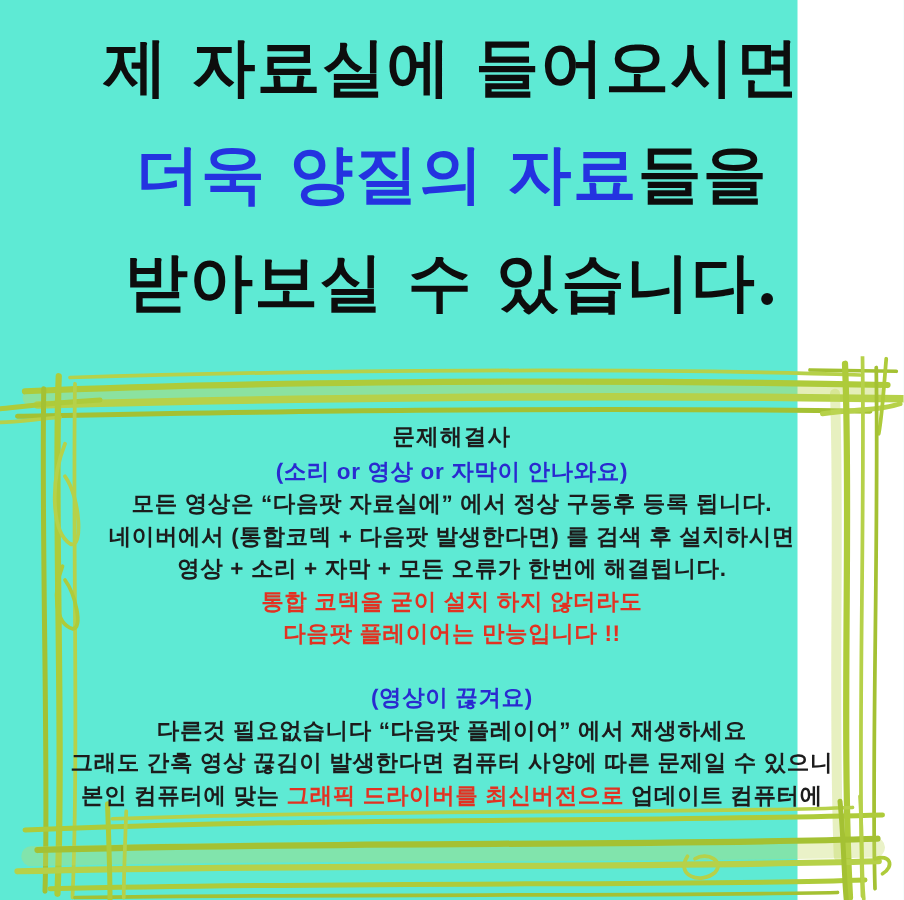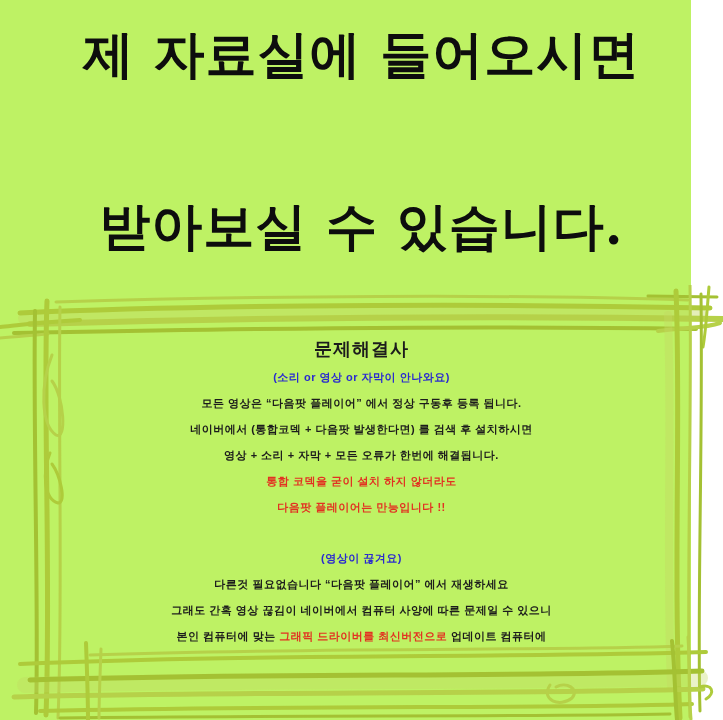--- a/index.html
+++ b/index.html
@@ -1,18 +1,18 @@
 <!DOCTYPE html>
 <html><head>
 <meta charset="utf-8">
 <style>
   * { margin:0; padding:0; box-sizing:border-box; }
   html,body { width:723px; height:720px; background:#ffffff; overflow:hidden; }
   body { font-family:"Liberation Sans", sans-serif; }
-  .stage { position:relative; width:691px; height:720px; background:#bef264;padding-left:19px; }
+  .stage { position:relative; width:638px; height:720px; background:#5eead4;padding-left:19px; }
 
   
   .headline-line {
     position:absolute; left:0; width:723px; text-align:center;
     font-family:"DejaVu Serif", serif;
     font-weight:700; color:#0d0d0d;
     font-size:51px; letter-spacing:1px; line-height:1.05;
     white-space:nowrap;
   }
   .hl1 { top:28px; }
@@ -23,32 +23,35 @@
   
   .sketch-frame { position:absolute; left:0; top:285px; width:723px; height:435px; }
 
   
   .notice {
     position:absolute; left:40px; top:334px; width:643px;
     text-align:center; font-weight:bold; color:#1c1c1c;
     font-family:"Liberation Sans", sans-serif;
   }
   .n-title { font-size:18px; line-height:30px; letter-spacing:1px; }
-  .n-line  { font-size:11px; line-height:26px; letter-spacing:0.5px; }
+  .n-line  { font-size:18px; line-height:26px; letter-spacing:0.5px; }
   .n-blue  { color:#2a2ad0; }
   .n-red   { color:#e23222; }
   .n-gap   { height:25px; }
 </style>
 </head>
 <body>
 
 <div class="stage">
 
   <div class="headline-line hl1">
     <span>제 자료실에 들어오시면</span>
+  </div>
+  <div class="headline-line hl2">
+    <span class="hl-blue">더욱 양질의 자료</span><span>들을</span>
   </div>
   <div class="headline-line hl3">
     <span>받아보실 수 있습니다.</span>
   </div>
 
   <svg class="sketch-frame" viewBox="0 0 723 435" fill="none" stroke-linecap="round">
 
     <path d="M25,33 C240,28 480,26 700,30" stroke="#c3da62" stroke-width="14" opacity="0.45"></path>
     <path d="M20,28 C150,22 420,17 710,23" stroke="#aecb3a" stroke-width="5"></path>
     <path d="M30,39 C200,34 460,30 723,34" stroke="#b6d149" stroke-width="6"></path>
@@ -86,29 +89,29 @@
 
     <path d="M672,356 C675,385 675,415 677,435" stroke="#a4c133" stroke-width="4"></path>
     <path d="M688,352 C690,382 689,412 691,434" stroke="#b6d149" stroke-width="3"></path>
     <path d="M700,402 C712,398 716,408 706,414" stroke="#aecb3a" stroke-width="3"></path>
   </svg>
 
   <div class="notice">
     <div class="n-title">문제해결사</div>
 
     <div class="n-line n-blue">(소리 or 영상 or 자막이 안나와요)</div>
-    <div class="n-line">모든 영상은 “다음팟 플레이어” 에서 정상 구동후 등록 됩니다.</div>
+    <div class="n-line">모든 영상은 “다음팟 자료실에” 에서 정상 구동후 등록 됩니다.</div>
     <div class="n-line">네이버에서 (통합코덱 + 다음팟 발생한다면) 를 검색 후 설치하시면</div>
     <div class="n-line">영상 + 소리 + 자막 + 모든 오류가 한번에 해결됩니다.</div>
     <div class="n-line n-red">통합 코덱을 굳이 설치 하지 않더라도</div>
     <div class="n-line n-red">다음팟 플레이어는 만능입니다 !!</div>
 
     <div class="n-gap"></div>
 
     <div class="n-line n-blue">(영상이 끊겨요)</div>
     <div class="n-line">다른것 필요없습니다 “다음팟 플레이어” 에서 재생하세요</div>
-    <div class="n-line">그래도 간혹 영상 끊김이 네이버에서 컴퓨터 사양에 따른 문제일 수 있으니</div>
+    <div class="n-line">그래도 간혹 영상 끊김이 발생한다면 컴퓨터 사양에 따른 문제일 수 있으니</div>
     <div class="n-line">
       <span>본인 컴퓨터에 맞는 </span><span class="n-red">그래픽 드라이버를 최신버전으로</span><span> 업데이트 컴퓨터에</span>
     </div>
   </div>
 
 </div>
 
 </body></html>

